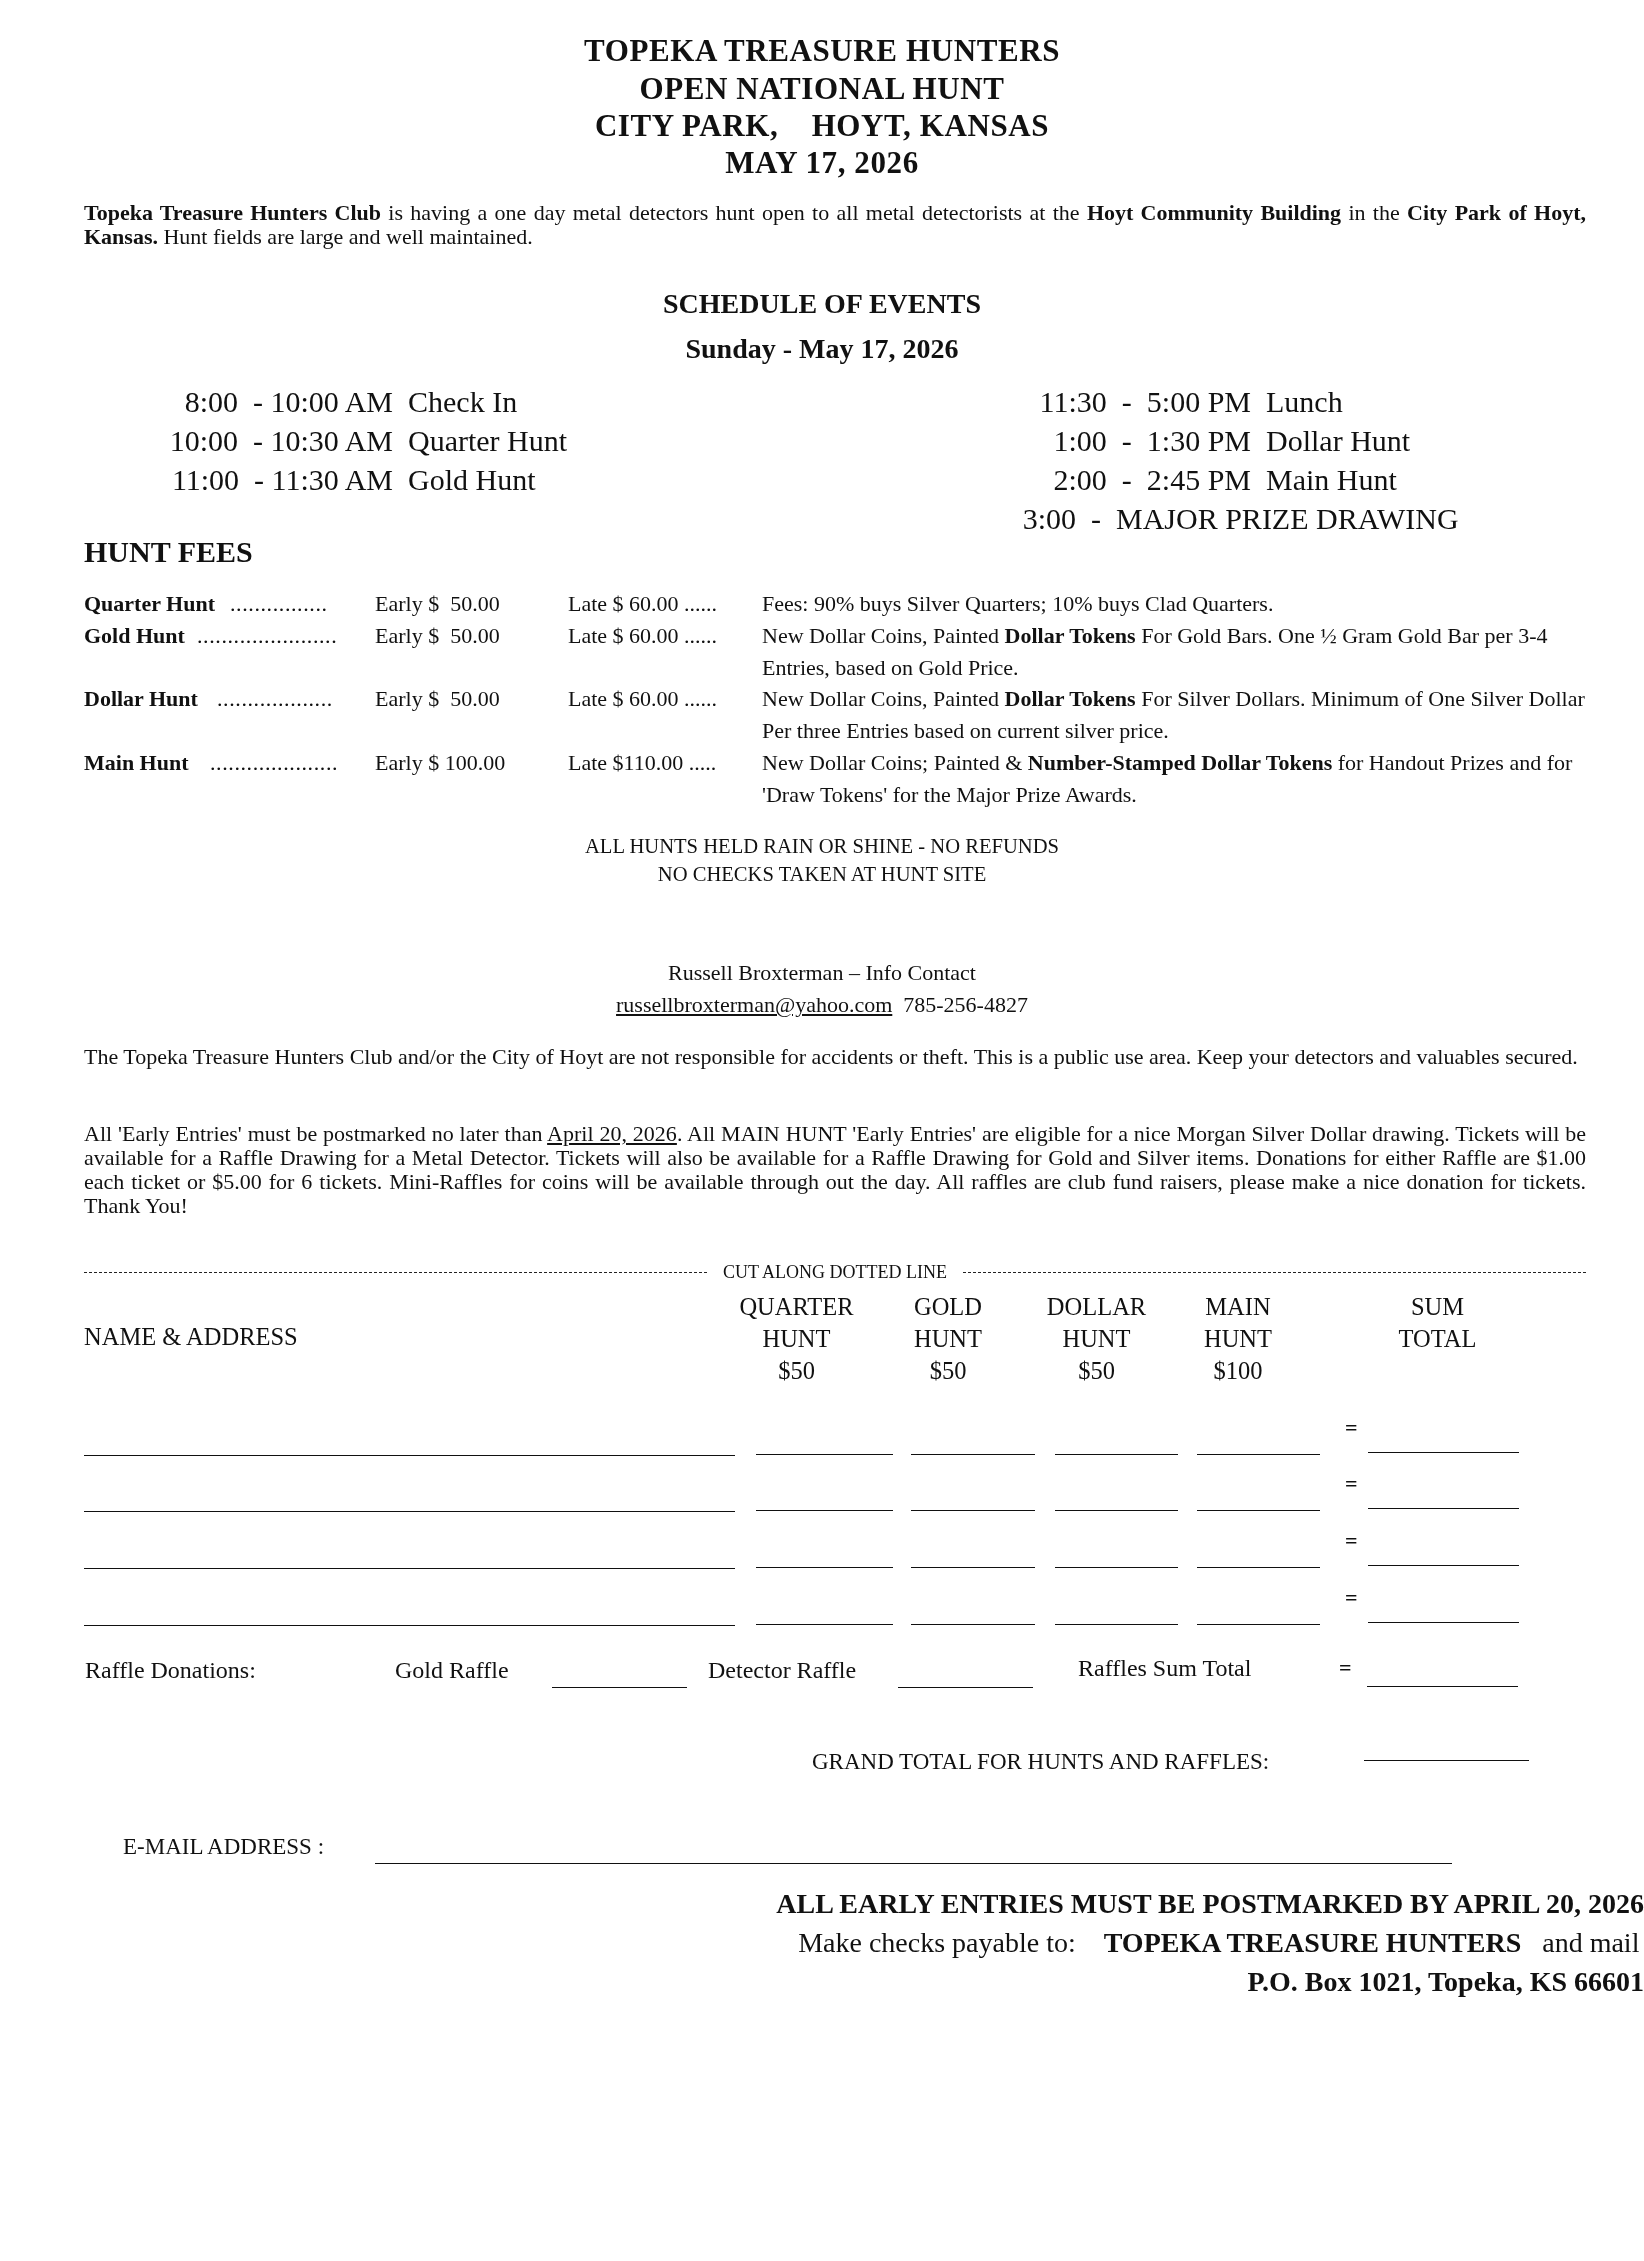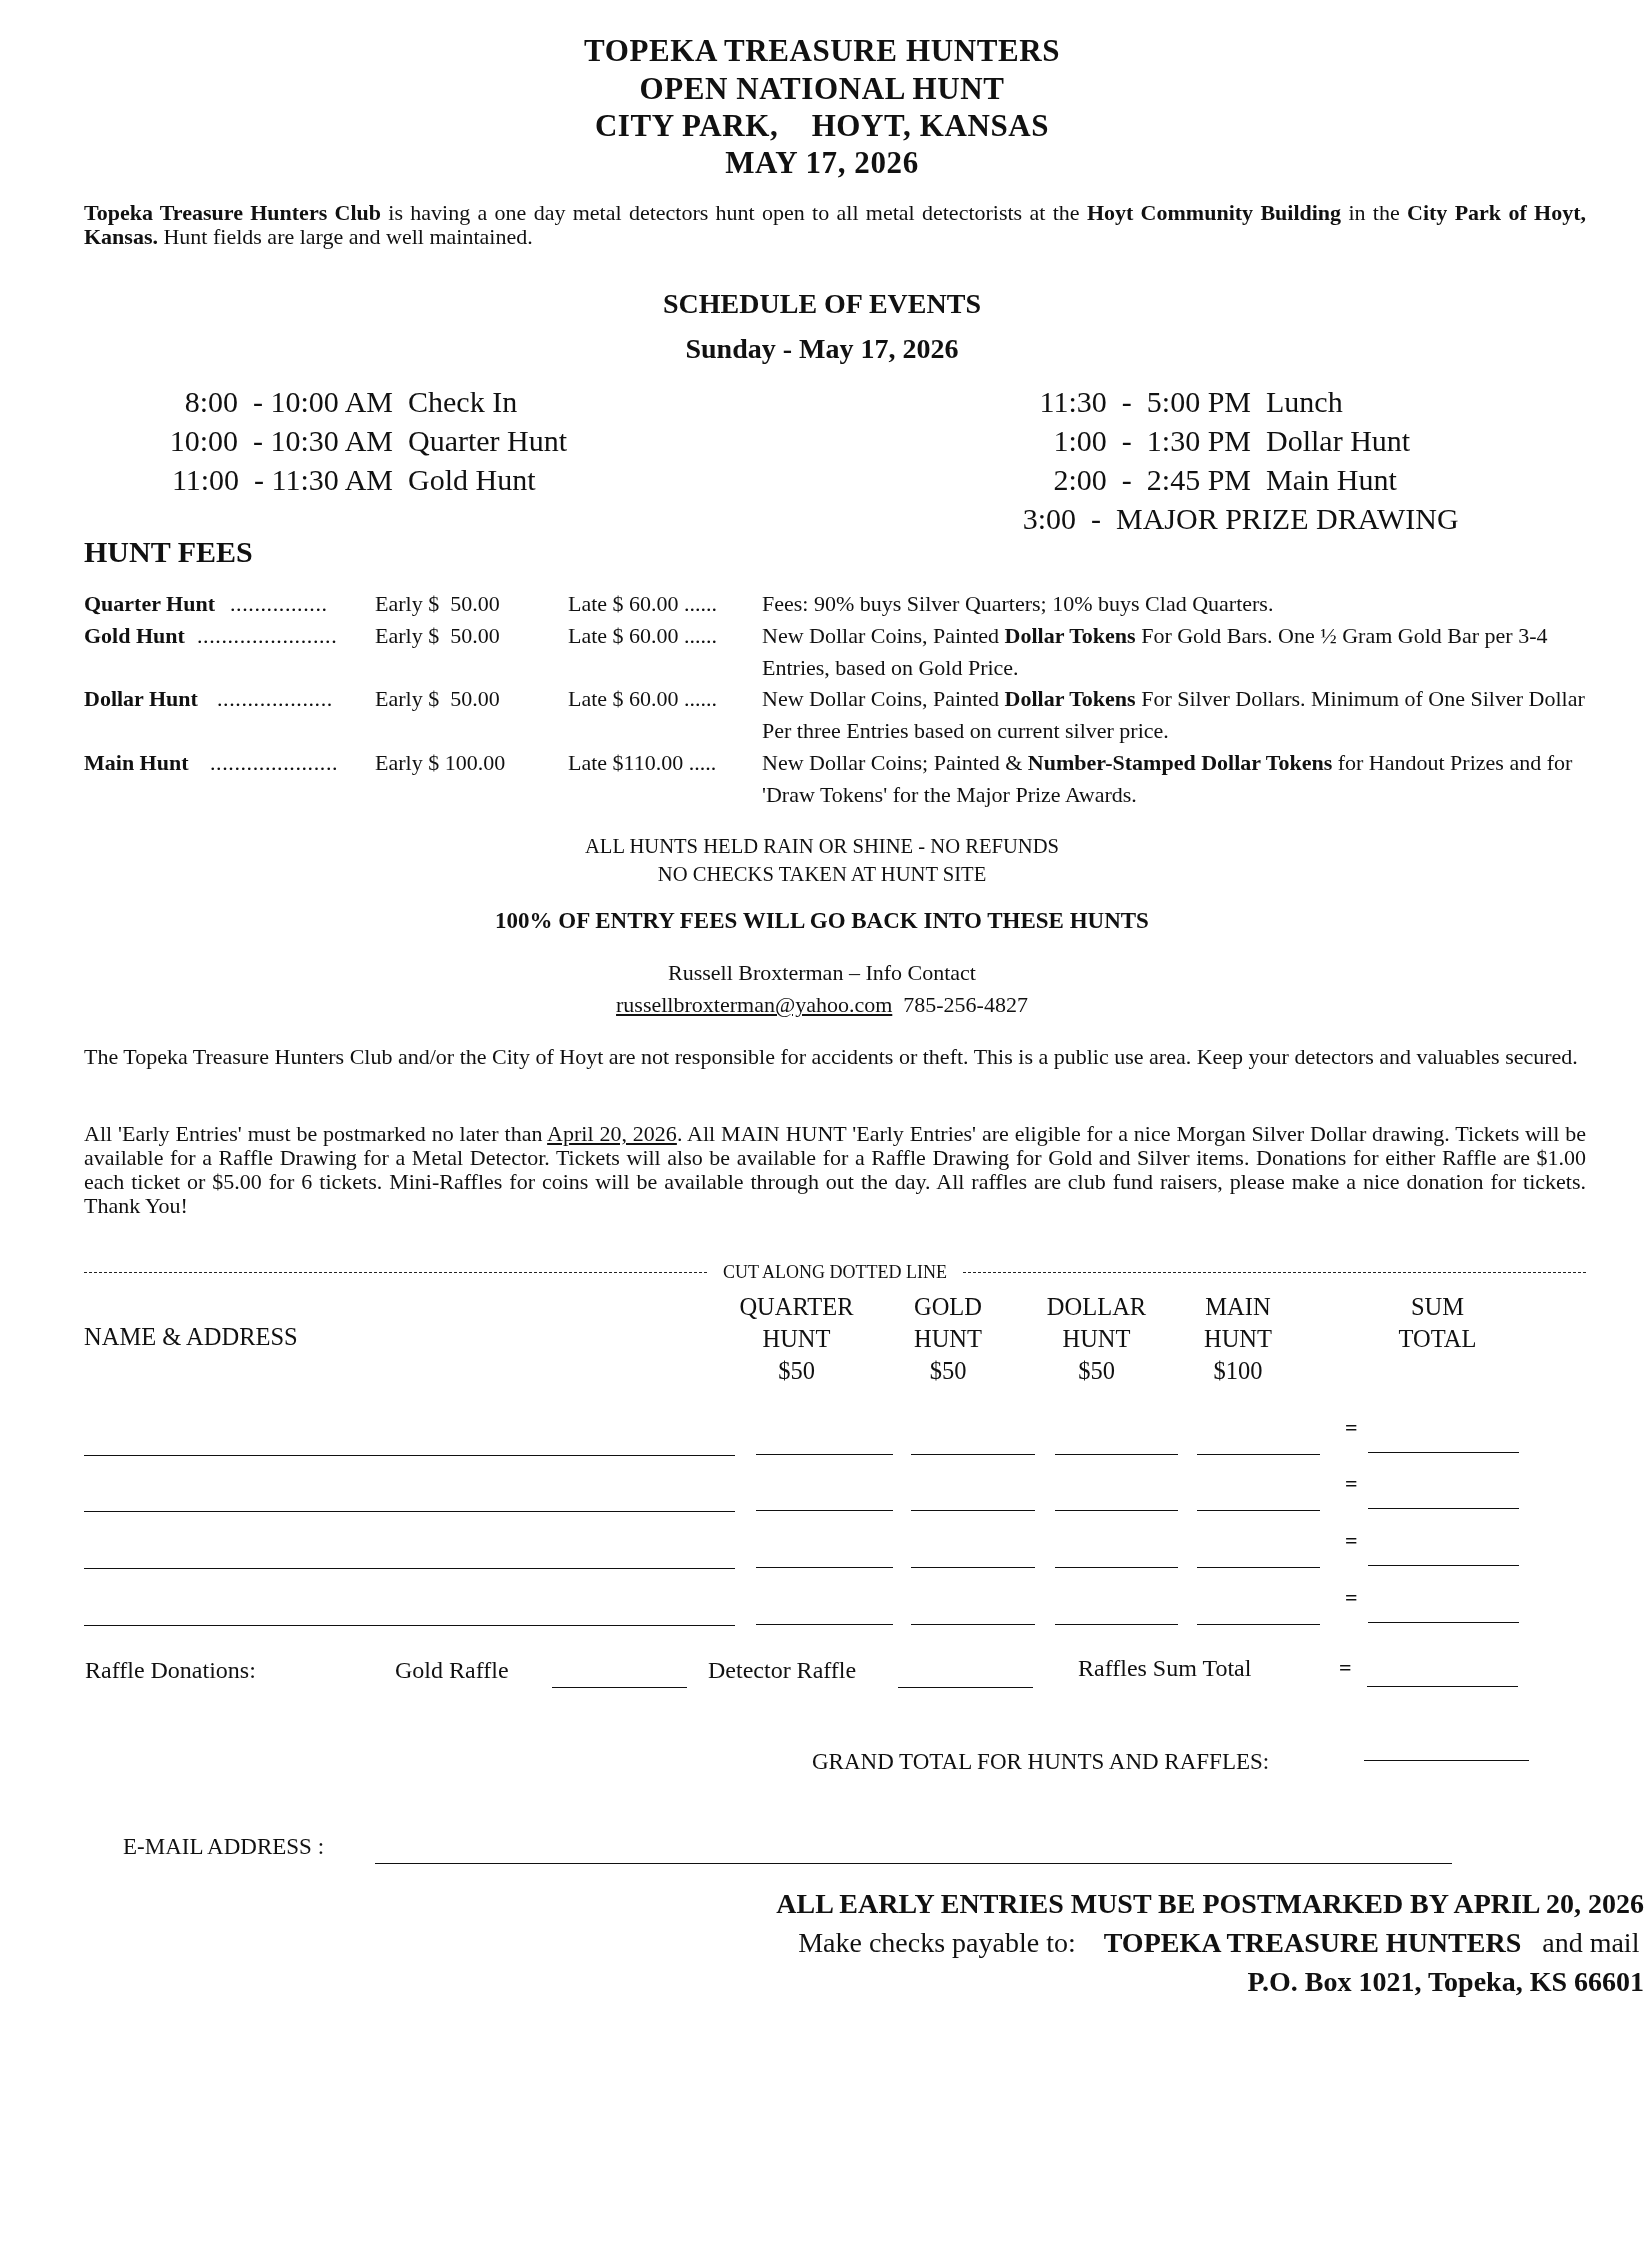--- a/index.html
+++ b/index.html
@@ -120,21 +120,20 @@
   <div class="abs fee-row" style="top:747px; height:64px;">
     <span class="fee-name">Main Hunt</span>
     <span class="fee-dots" style="left:126px;">.....................</span>
     <span class="fee-early">Early $ 100.00</span>
     <span class="fee-late">Late $110.00 .....</span>
     <span class="fee-desc"><span>New Dollar Coins; Painted &amp; </span><span class="bold">Number-Stamped Dollar Tokens</span><span> for Handout Prizes and for 'Draw Tokens' for the Major Prize Awards.</span></span>
   </div>
 
   <div class="abs notice" style="top:832px;">ALL HUNTS HELD RAIN OR SHINE - NO REFUNDS</div>
   <div class="abs notice" style="top:860px;">NO CHECKS TAKEN AT HUNT SITE</div>
-  <div class="abs notice-bold" style="top:908px;">100% OF ENTRY FEES WILL GO BACK INTO THESE HUNTS</div>
 
   <div class="abs contact" style="top:957px;">Russell Broxterman – Info Contact</div>
   <div class="abs contact" style="top:989px;">
     <a href="#">russellbroxterman@yahoo.com</a>&nbsp;&nbsp;<span>785-256-4827</span>
   </div>
 
   <div class="abs para" style="top:1045px;">The Topeka Treasure Hunters Club and/or the City of Hoyt are not responsible for accidents or theft. This is a public use area.  Keep your detectors and valuables secured.</div>
 
   <div class="abs para" style="top:1122px;">
     <span>All 'Early Entries' must be postmarked no later than </span><span style="text-decoration:underline;">April 20, 2026</span><span>.  All MAIN HUNT 'Early Entries' are eligible for a nice Morgan Silver Dollar drawing.  Tickets will be available for a Raffle Drawing for a Metal Detector.  Tickets will also be available for a Raffle Drawing for Gold and Silver items.  Donations for either Raffle are $1.00 each ticket or $5.00 for 6 tickets.  Mini-Raffles for coins will be available through out the day. All raffles are club fund raisers, please make a nice donation for tickets.  Thank You!</span>

